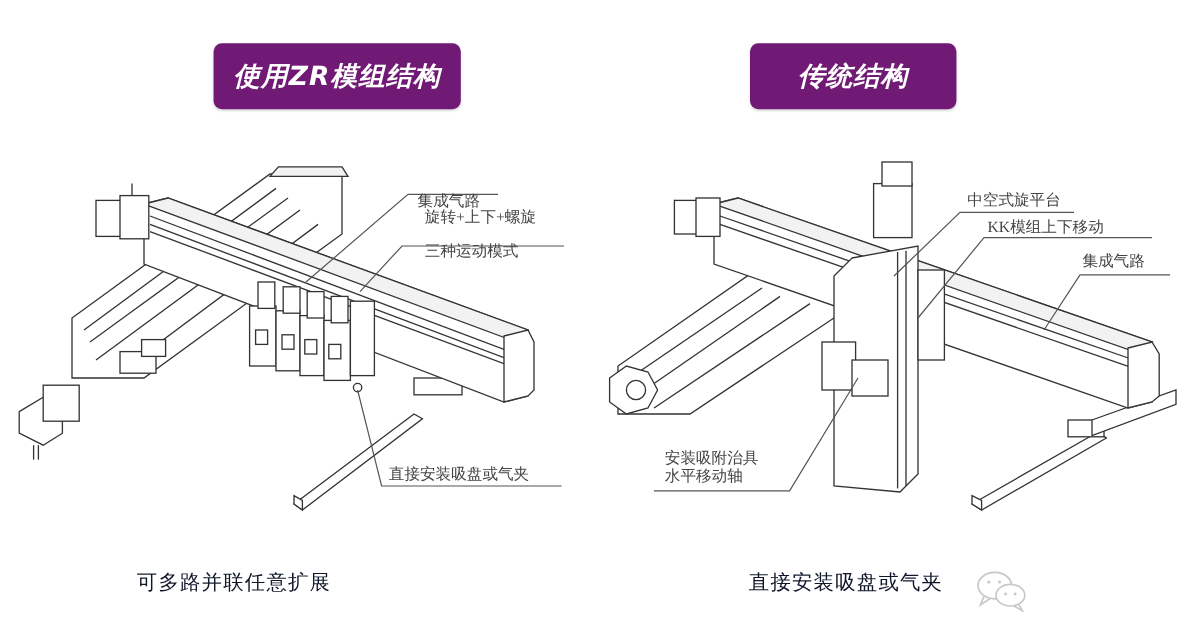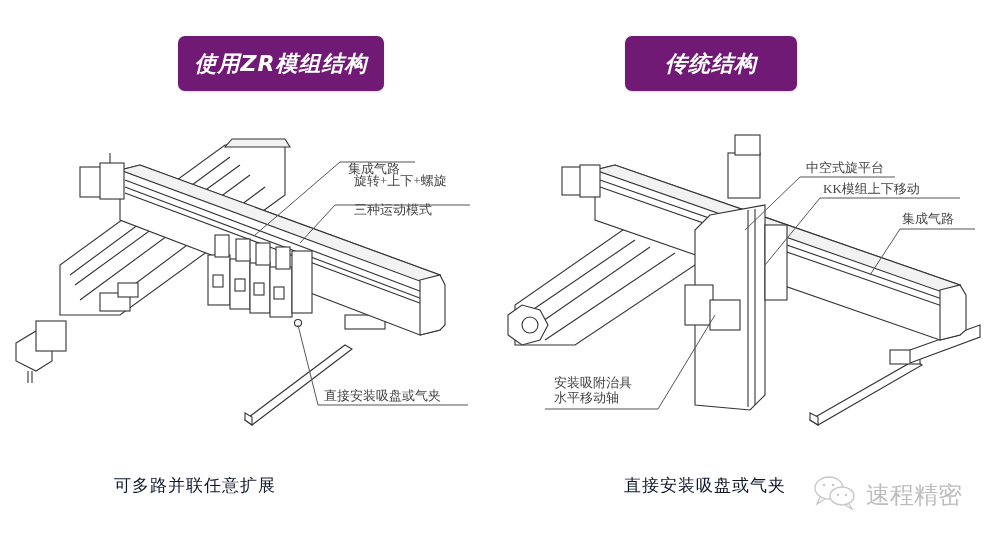--- a/index.html
+++ b/index.html
@@ -159,14 +159,13 @@
       <ellipse cx="17" cy="14" rx="14" ry="11" fill="none" stroke="#c8c8c8" stroke-width="1.4"></ellipse>
       <path d="M8 23 L5 30 L13 25" fill="none" stroke="#c8c8c8" stroke-width="1.4"></path>
       <ellipse cx="30" cy="22" rx="12" ry="9" fill="#fff" stroke="#c8c8c8" stroke-width="1.4"></ellipse>
       <path d="M37 30 L40 35 L33 31" fill="none" stroke="#c8c8c8" stroke-width="1.4"></path>
       <circle cx="12" cy="11" r="1.3" fill="#c8c8c8"></circle>
       <circle cx="21" cy="11" r="1.3" fill="#c8c8c8"></circle>
       <circle cx="26" cy="21" r="1.2" fill="#c8c8c8"></circle>
       <circle cx="34" cy="21" r="1.2" fill="#c8c8c8"></circle>
     </svg>
   </span>
-  <span>速程精密</span>
 </div>
 
 </body></html>

